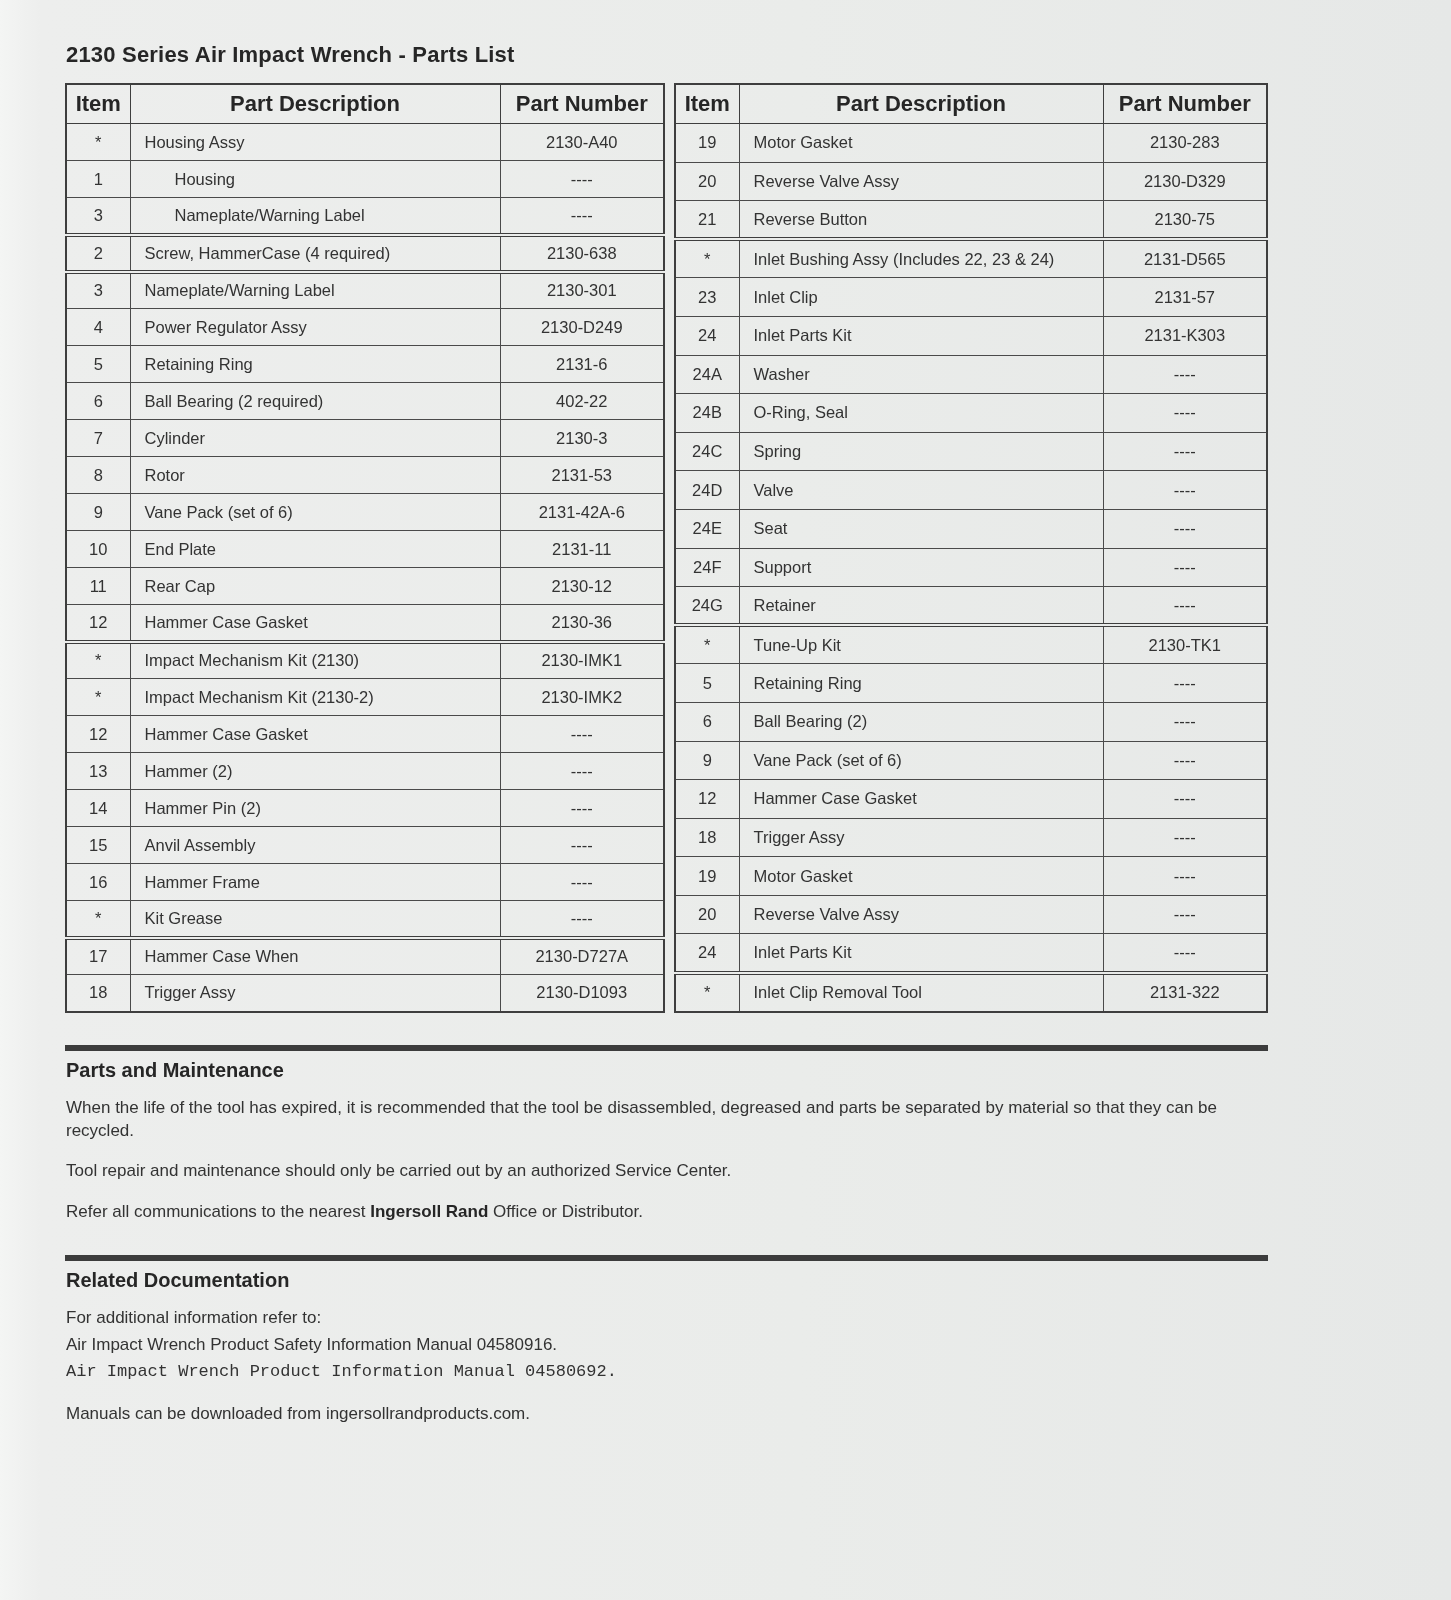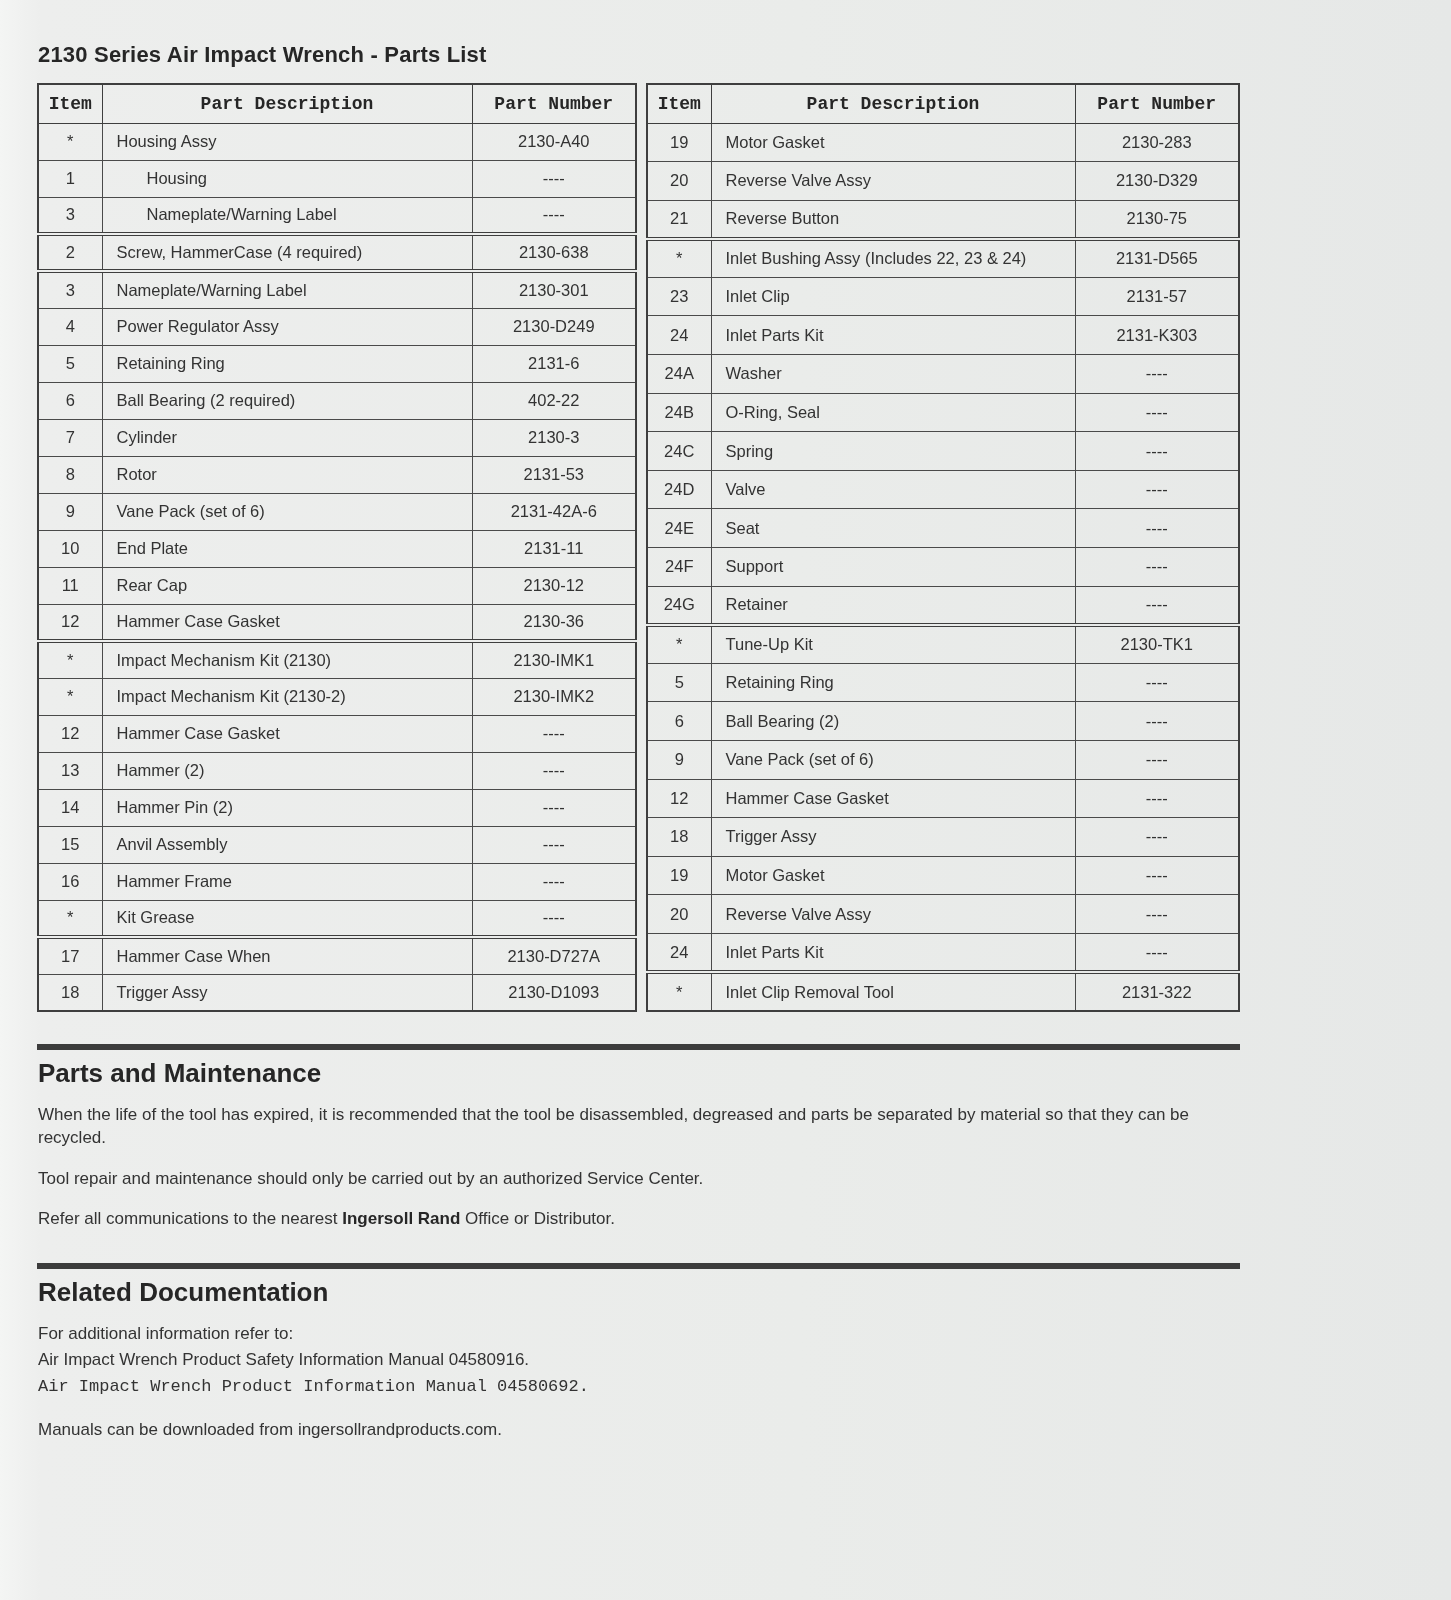--- a/index.html
+++ b/index.html
@@ -7,21 +7,21 @@
   body {
     background: #d8dad9;
     font-family: "Liberation Sans", sans-serif;
   }
   .page {
     position: relative;
     width: 1451px;
     height: 1600px;
     margin: 0;
     background: linear-gradient(90deg, #f4f5f4 0px, #edeeed 40px, #eaecea 55%, #e6e8e7 100%);
-    padding: 42px 183px 0 37px;
+    padding: 42px 183px 0 65px;
     overflow: hidden;
     color: #333;
   }
   .title {
     font-size: 22px;
     font-weight: bold;
     color: #262626;
     margin: 0 0 15px 1px;
     letter-spacing: 0.2px;
   }
@@ -29,28 +29,27 @@
   table.parts {
     border-collapse: collapse;
     border: 2px solid #3e3e3e;
     table-layout: fixed;
   }
   table.parts.left  { width: 600px; }
   table.parts.right { width: 594px; }
   col.c-item { width: 64px; }
   col.c-part { width: 164px; }
   table.parts th {
-    font-size: 18px;
+    font-size: 22px;
     font-weight: bold;
     color: #262626;
     border: 1px solid #3e3e3e;
     padding: 6px 8px;
     height: 39px;
     text-align: center;
-    font-family: Liberation Mono, monospace;
   }
   table.parts th.col-desc-h { text-align: center; }
   table.parts td {
     font-size: 16.5px;
     color: #333;
     border: 1px solid #4a4a4a;
     padding: 4px 10px;
     height: 37px;
     overflow: hidden;
     white-space: nowrap;
@@ -66,21 +65,21 @@
     margin: 16px 0 0 2px;
   }
   .section { margin-top: 32px; }
   .rule {
     height: 6px;
     background: #3c3c3c;
     width: 1203px;
     margin: 0;
   }
   .section h2 {
-    font-size: 26px;
+    font-size: 20px;
     font-weight: bold;
     color: #262626;
     margin: 8px 0 14px 1px;
   }
   .section p {
     font-size: 17px;
     color: #333;
     line-height: 1.38;
     margin: 0 0 17px 1px;
     max-width: 1210px;

